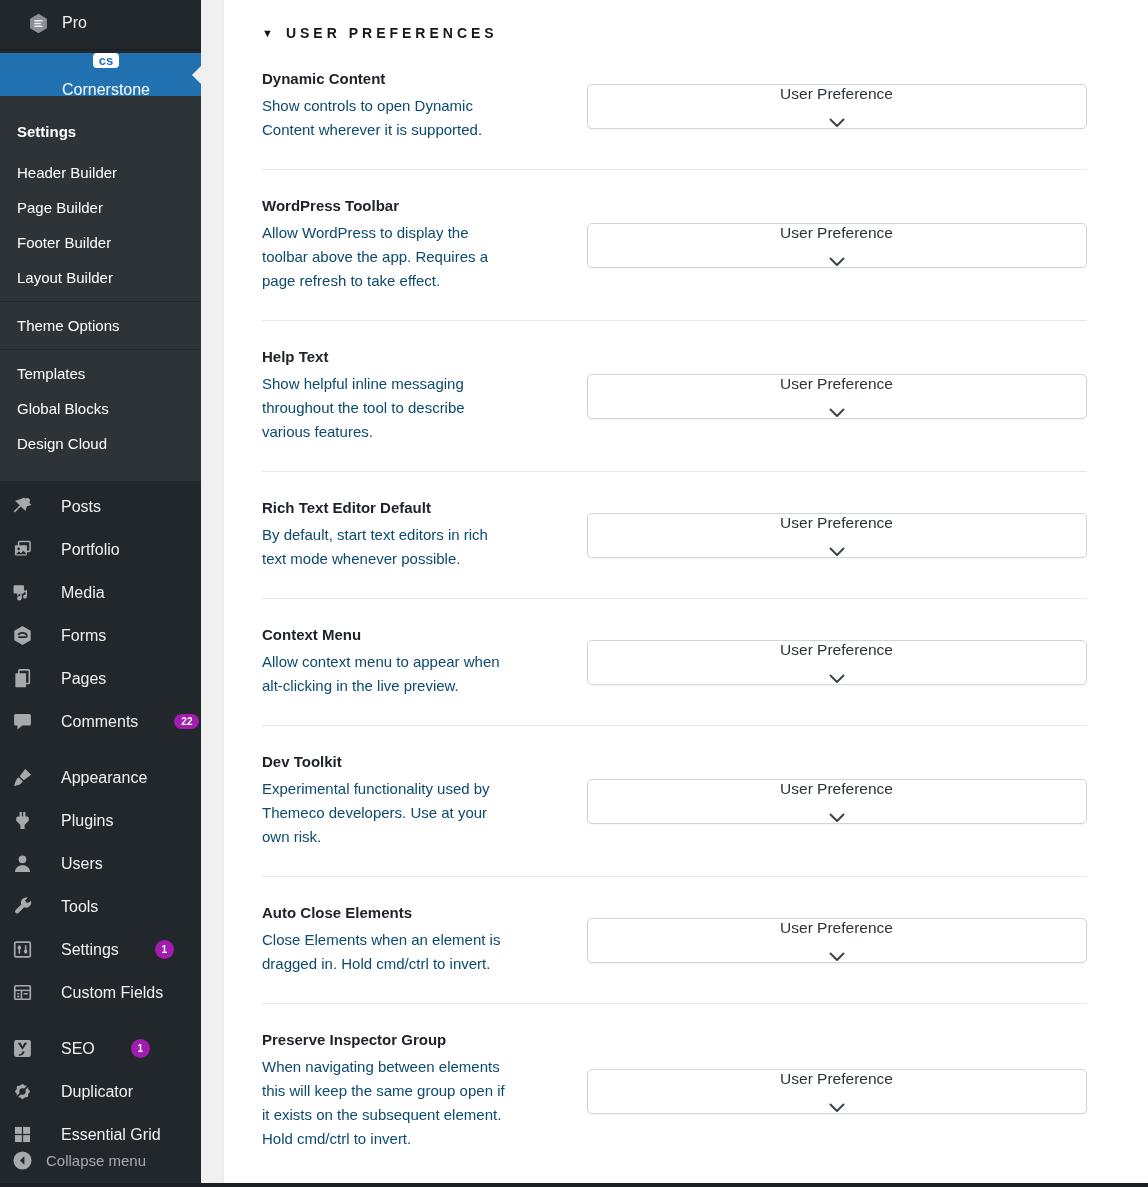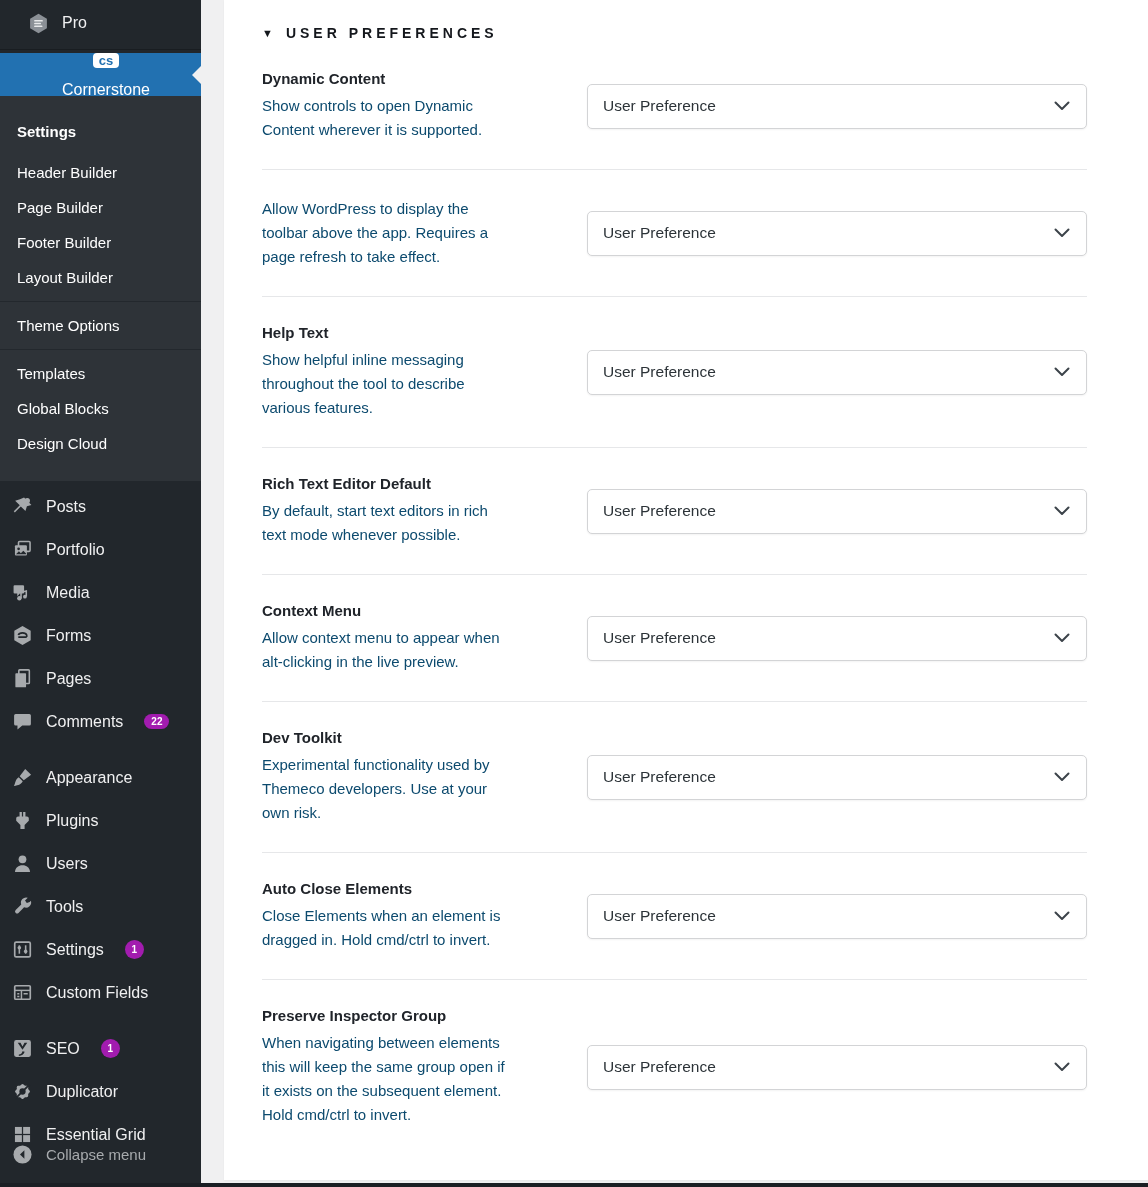--- a/index.html
+++ b/index.html
@@ -43,37 +43,37 @@
   .submenu .group { padding:6px 0; }
   .submenu .group + .group { border-top:1px solid #23282d; }
   .submenu-item {
     display:block; padding:9px 8px 9px 17px; font-size:15px;
     color:#ffffff; cursor:pointer;
   }
   .submenu-item.current { color:#fff; font-weight:bold; padding:15px 8px 15px 17px; }
 
   .admin-menu { margin-top:4px; }
   .menu-item {
-    display:flex; align-items:center; gap:13px;
+    display:flex; align-items:center; gap:28px;
     height:43px; padding-left:12px; cursor:pointer;
   }
   .menu-item .label { font-size:16px; color:#f0f0f1; }
   .menu-item .icon, .pro-item .icon { width:21px; height:21px; flex:0 0 21px; display:flex; }
   .menu-spacer { height:13px; }
 
   .badge-pill, .badge-dot {
     background:#a21caf; color:#fff; font-size:10px; font-weight:bold;
     border-radius:10px; margin-left:8px;
     display:inline-flex; align-items:center; justify-content:center;
   }
   .badge-pill { padding:2px 7px; }
   .badge-dot { width:19px; height:19px; border-radius:50%; }
 
   .collapse-item {
-    position:absolute; bottom:13px; left:0; width:100%;
+    position:absolute; bottom:7px; left:0; width:100%;
     display:flex; align-items:center; gap:13px; height:40px;
     padding-left:12px; cursor:pointer;
   }
   .collapse-item .label { font-size:15px; color:#a7aaad; }
   .collapse-item .icon { width:21px; height:21px; display:flex; }
 
   
   .content-card {
     position:absolute; left:224px; top:0; right:0;
     background:#fff; padding:0 61px 26px 38px; z-index:1;
@@ -93,21 +93,21 @@
   }
   .pref-row:last-child { border-bottom:none; }
   .pref-left { width:325px; flex:0 0 325px; }
   .pref-title { font-size:15px; font-weight:bold; color:#20242a; margin-bottom:7px; }
   .pref-desc { font-size:15px; line-height:24px; color:#0c4a6e; max-width:252px; }
   .pref-select {
     width:500px; height:45px; background:#fff;
     border:1px solid #d3d4d6; border-radius:5px;
     box-shadow:0 1px 2px rgba(0,0,0,.05);
     display:flex; align-items:center; justify-content:space-between;
-    padding:0 16px 0 15px; cursor:pointer;
+    padding:0 16px 0 15px; cursor:pointer;flex-direction:column;
   }
   .pref-select .value { font-size:15.5px; color:#2c3338; }
 
   .bottom-bar {
     position:absolute; left:0; bottom:0; width:100%; height:4px;
     background:#1b1f24; z-index:3;
   }
 
   svg { display:block; }
 </style>
@@ -362,20 +362,21 @@
       <span>
           <svg width="16" height="10" viewBox="0 0 16 10">
             <path d="M1.5 1.5L8 8l6.5-6.5" fill="none" stroke="#3c434a" stroke-width="2" stroke-linecap="round" stroke-linejoin="round"></path>
           </svg>
         </span>
     </div>
   </div>
 
   <div class="pref-row">
     <div class="pref-left">
+      <div class="pref-title">WordPress Toolbar</div>
       <div class="pref-desc">Allow WordPress to display the toolbar above the app. Requires a page refresh to take effect.</div>
     </div>
     <div class="pref-select">
       <span class="value">User Preference</span>
       <span>
           <svg width="16" height="10" viewBox="0 0 16 10">
             <path d="M1.5 1.5L8 8l6.5-6.5" fill="none" stroke="#3c434a" stroke-width="2" stroke-linecap="round" stroke-linejoin="round"></path>
           </svg>
         </span>
     </div>

